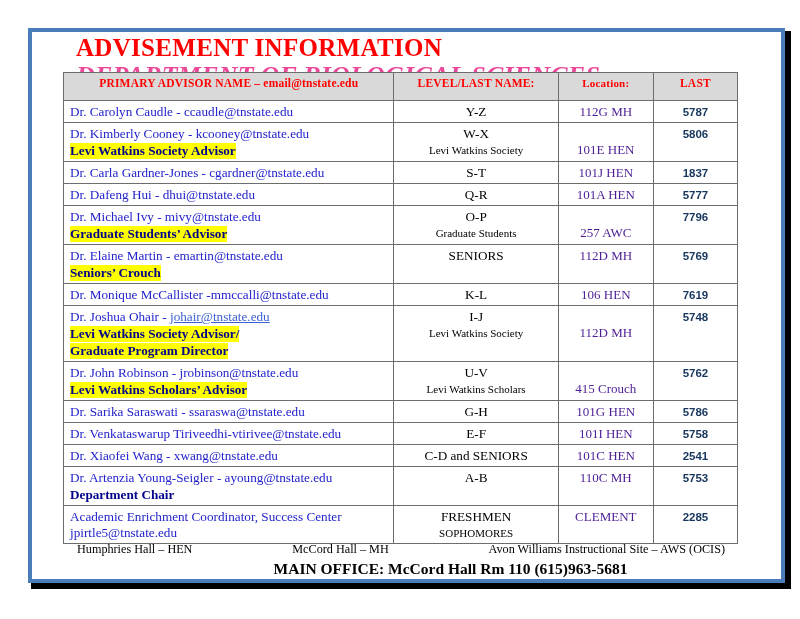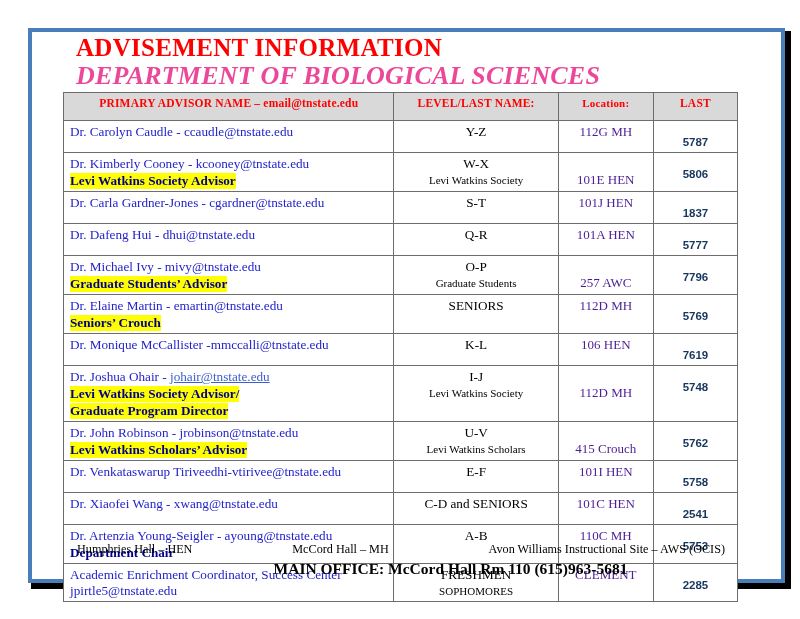--- a/index.html
+++ b/index.html
@@ -67,21 +67,21 @@
     color: #ec4899;
     letter-spacing: 0.2px;
     line-height: 27px;
     margin-top: 1px;
   }
 
   
   #adv-table {
     position: absolute;
     left: 63px;
-    top: 92px;
+    top: 72px;
     width: 675px;
     border-collapse: collapse;
     table-layout: fixed;
   }
   #adv-table td, #adv-table th {
     border: 1px solid #6d6d6d;
     padding: 0;
     vertical-align: top;
     background: #ffffff;
   }
@@ -113,21 +113,20 @@
   .c-name {
     padding: 3px 0 2px 6px;
   }
   .c-center {
     text-align: center;
     padding: 3px 2px 2px 2px;
   }
   .c-phone {
     text-align: center;
     padding: 3px 2px 2px 2px;
-    margin-top: 10px;
   }
 
   .advisor-name {
     font-family: "Liberation Serif", "DejaVu Serif", serif;
     font-size: 13.2px;
     color: #2222cc;
     line-height: 16px;
     white-space: nowrap;
   }
   .advisor-name .email-link {
@@ -448,20 +447,42 @@
           </td>
           <td>
             <div class="c-phone">
               <div class="phone-num">5762</div>
             </div>
           </td>
         </tr>
         <tr>
           <td>
             <div class="c-name">
+              <div class="advisor-name">Dr. Sarika Saraswati  -  ssaraswa@tnstate.edu</div>
+            </div>
+          </td>
+          <td>
+            <div class="c-center">
+              <div class="level-main">G-H</div>
+            </div>
+          </td>
+          <td>
+            <div class="c-center">
+              <div class="loc-main">101G HEN</div>
+            </div>
+          </td>
+          <td>
+            <div class="c-phone">
+              <div class="phone-num">5786</div>
+            </div>
+          </td>
+        </tr>
+        <tr>
+          <td>
+            <div class="c-name">
               <div class="advisor-name">Dr. Venkataswarup Tiriveedhi-vtirivee@tnstate.edu</div>
             </div>
           </td>
           <td>
             <div class="c-center">
               <div class="level-main">E-F</div>
             </div>
           </td>
           <td>
             <div class="c-center">

